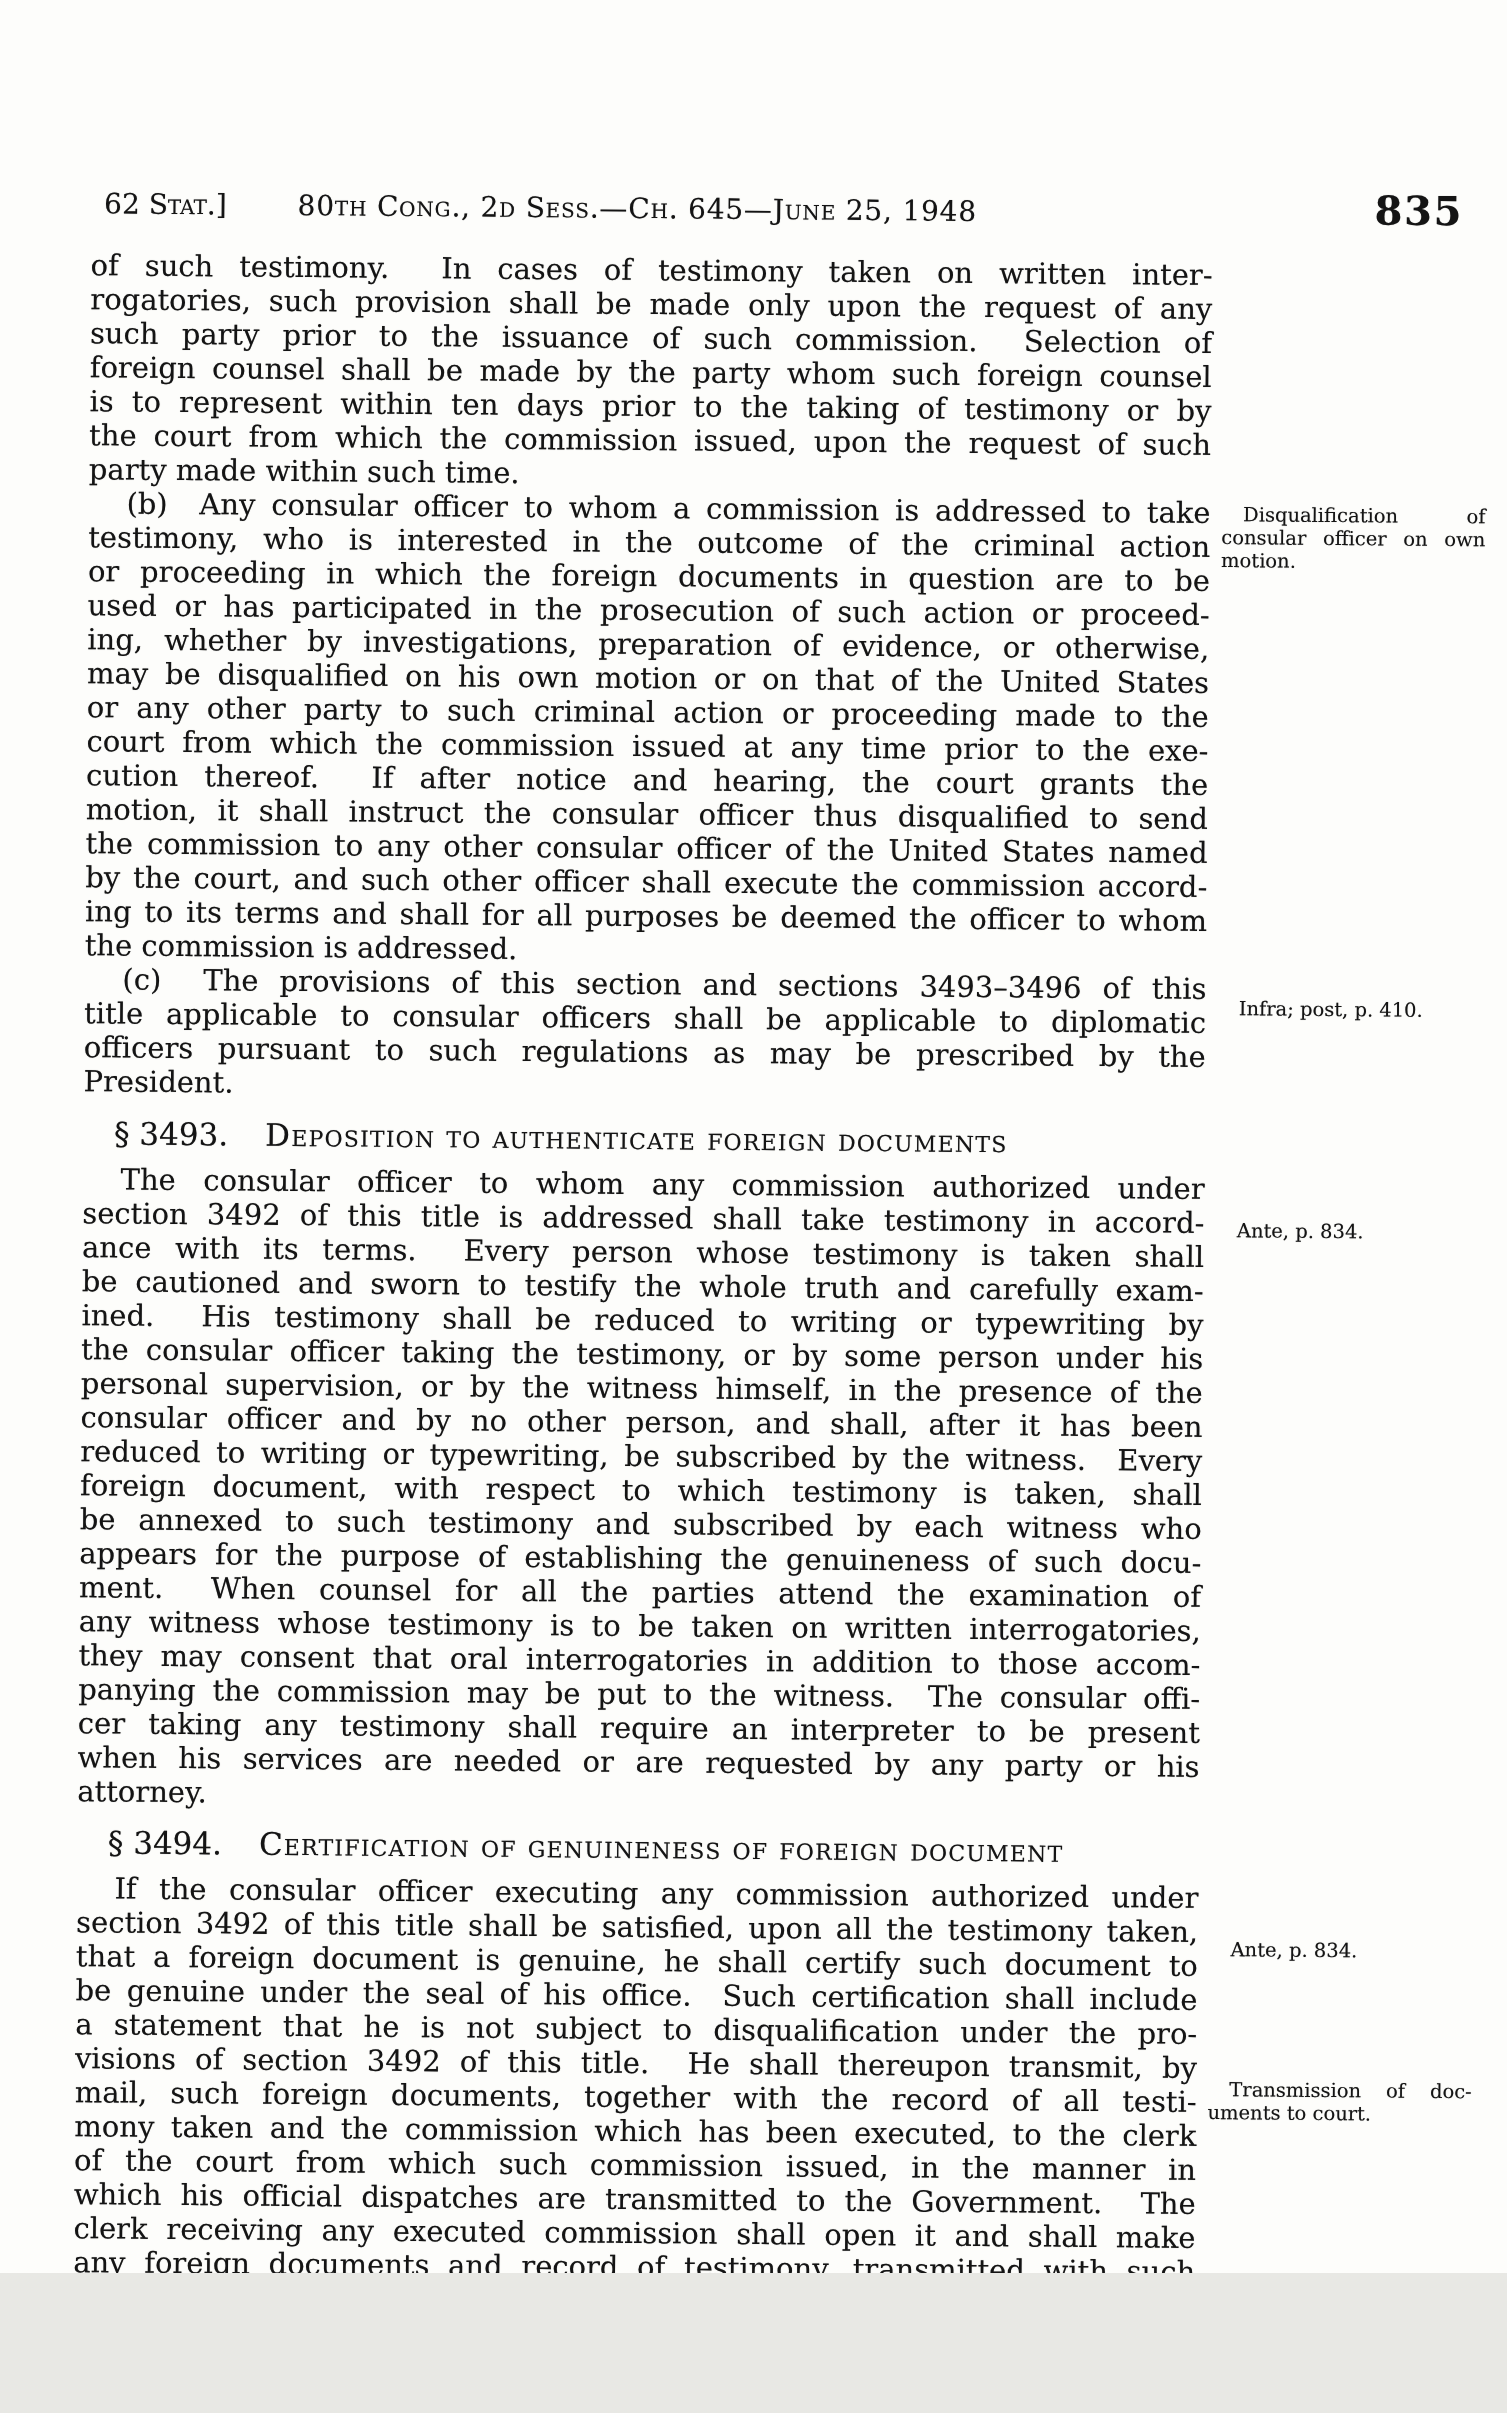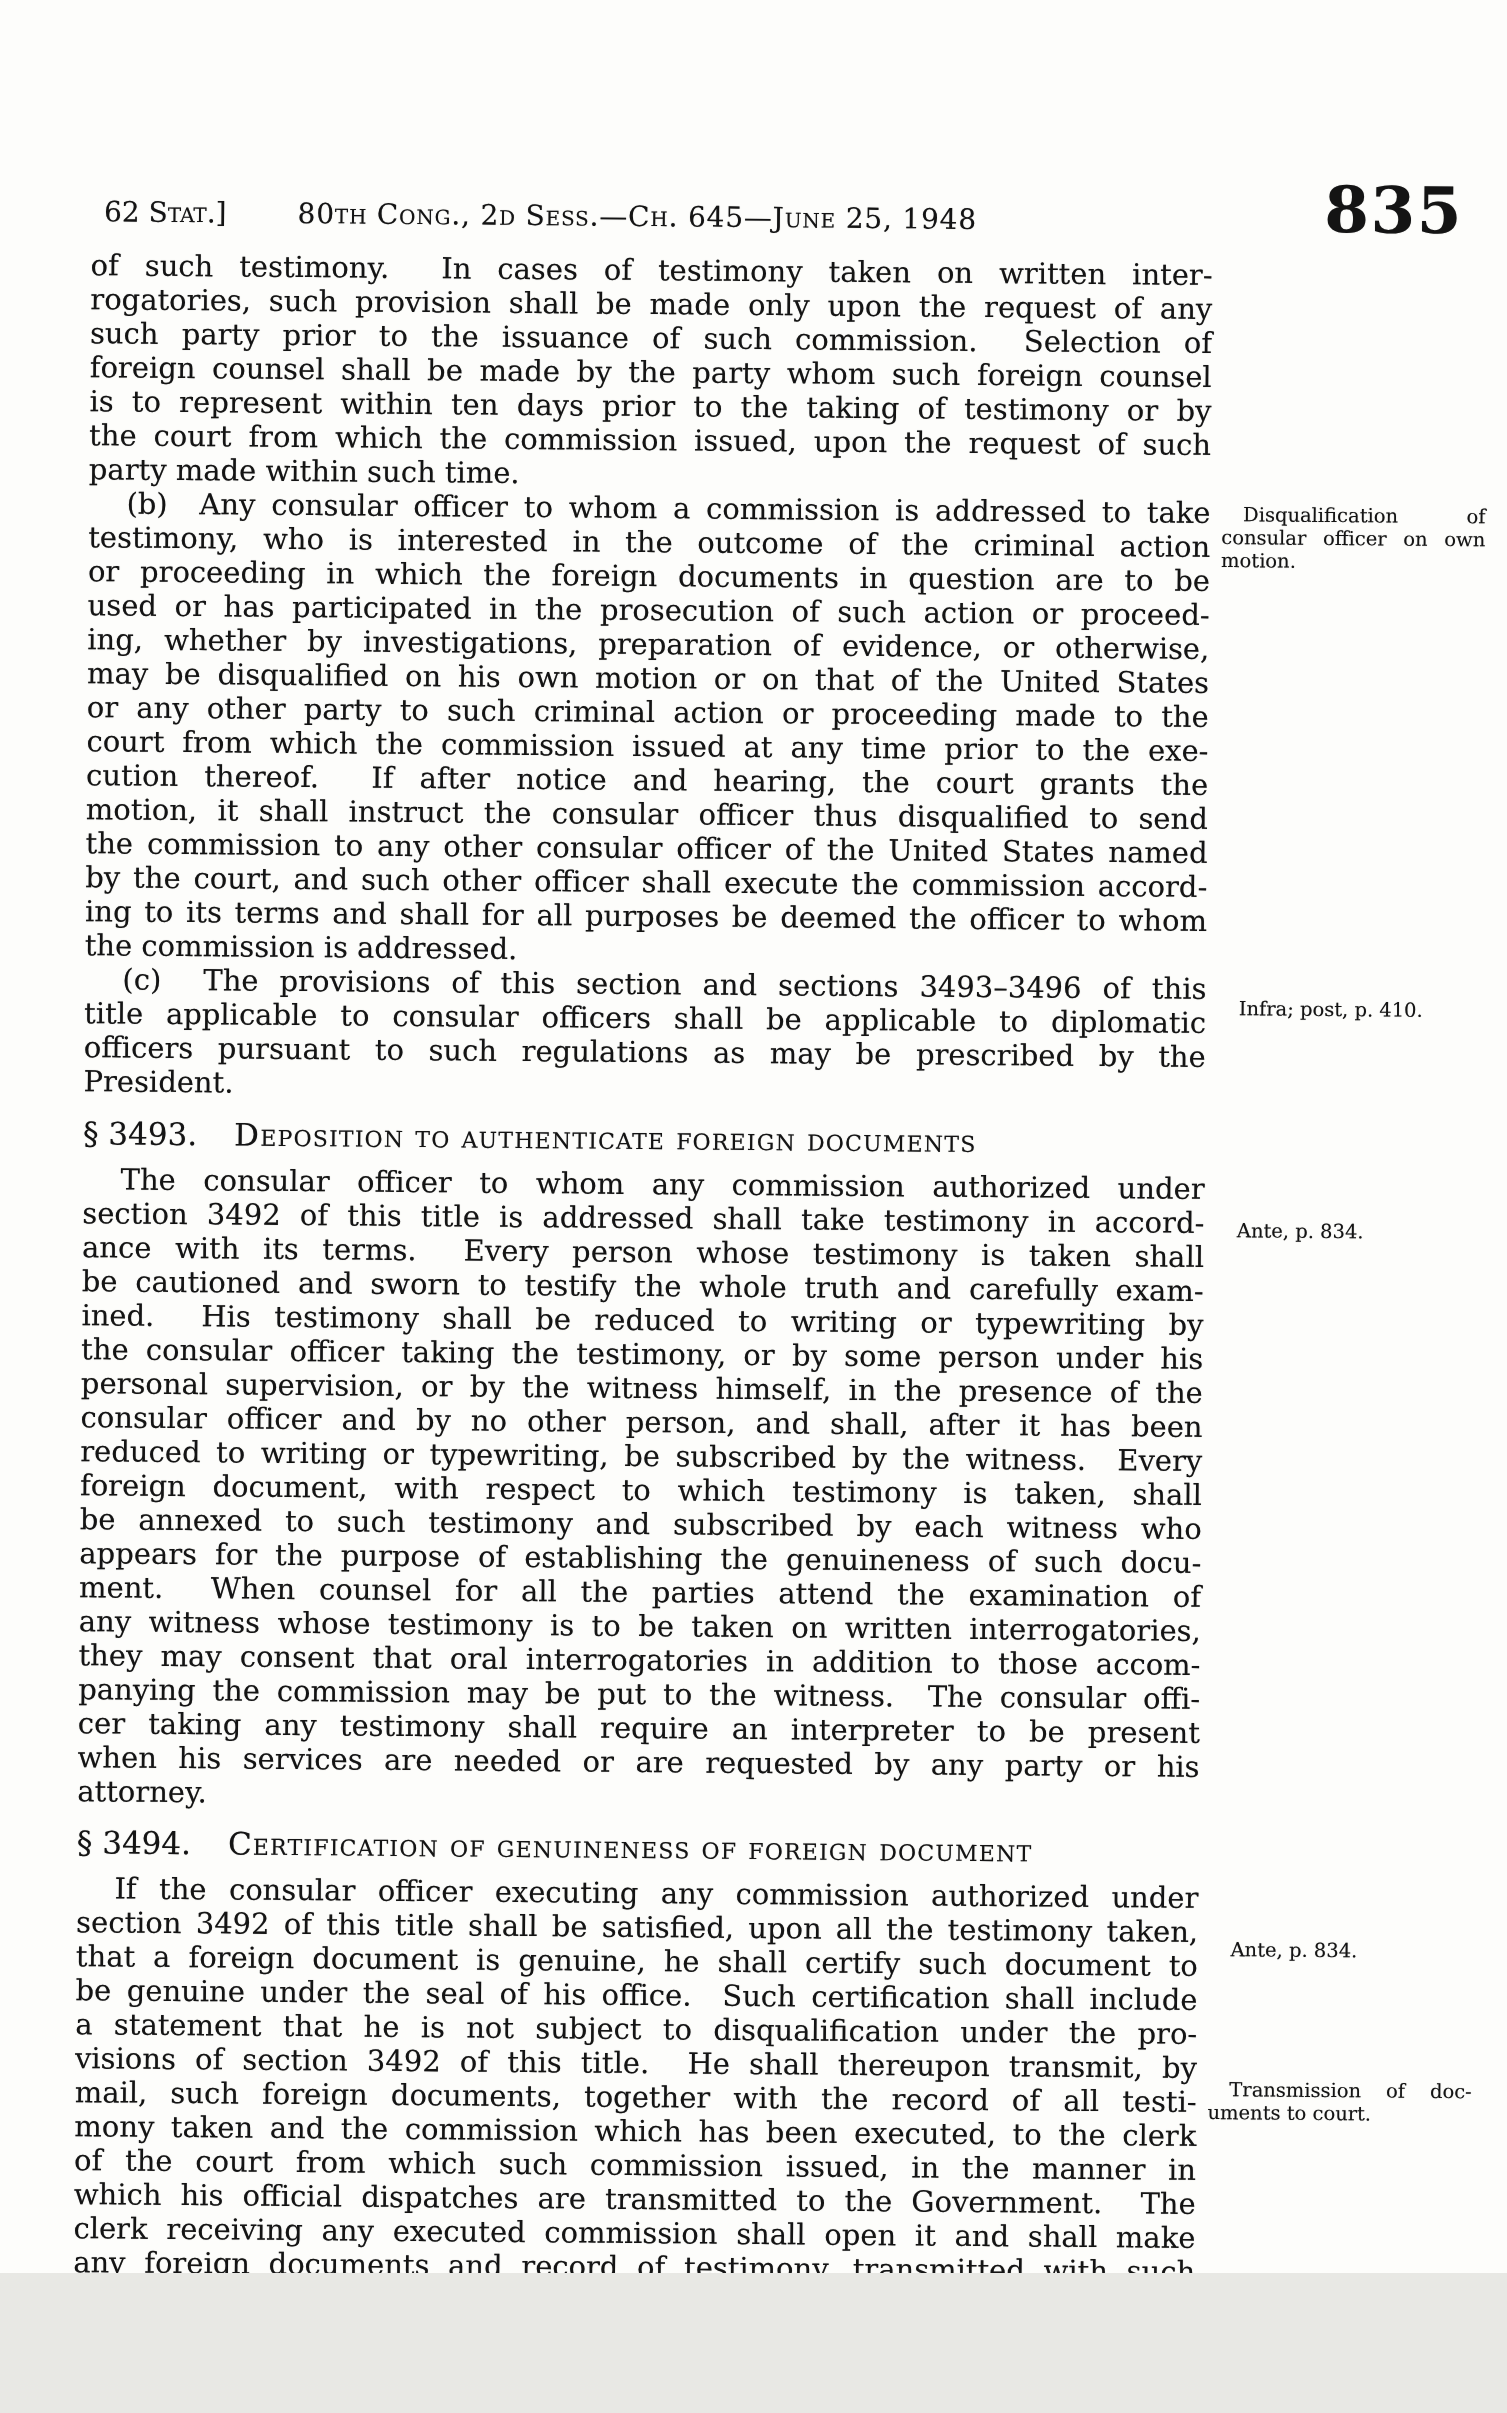--- a/index.html
+++ b/index.html
@@ -20,40 +20,40 @@
   
   .hdr{
     position:absolute;top:186px;left:106px;right:43px;
     display:flex;align-items:baseline;
     font-size:28px;line-height:33px;white-space:nowrap;
   }
   .sc{font-variant:small-caps;}
   .sess{margin-left:71px;letter-spacing:0.8px;}
   .pgnum{
     margin-left:auto;
-    font-size:64px;font-weight:bold;letter-spacing:1.7px;line-height:37px;
+    font-size:40px;font-weight:bold;letter-spacing:1.7px;line-height:37px;
   }
   
   .column{
     position:absolute;top:254px;left:93px;width:1122px;
     font-size:29px;line-height:34px;
   }
   .para{margin:0;}
   .line{
     text-align:justify;text-align-last:justify;
     white-space:pre-wrap;
     min-height:34px;
   }
   .line.noj{text-align-last:left;}
   .line.ind{padding-left:38px;}
   .heading{
     margin:16.6px 0 10px 0;
     font-size:31px;line-height:37px;white-space:nowrap;
   }
-  .hnum{margin-right:37px;}
+  .hnum{margin-right:37px;margin-left:31px;}
   .htitle{font-variant:small-caps;letter-spacing:1.2px;}
   
   .mnotes{position:absolute;top:0;left:1226px;width:264px;}
   .mnote{
     position:absolute;left:0;width:264px;
     font-size:19.5px;line-height:23px;
   }
   .mline{
     text-align:justify;text-align-last:justify;
     white-space:pre-wrap;

